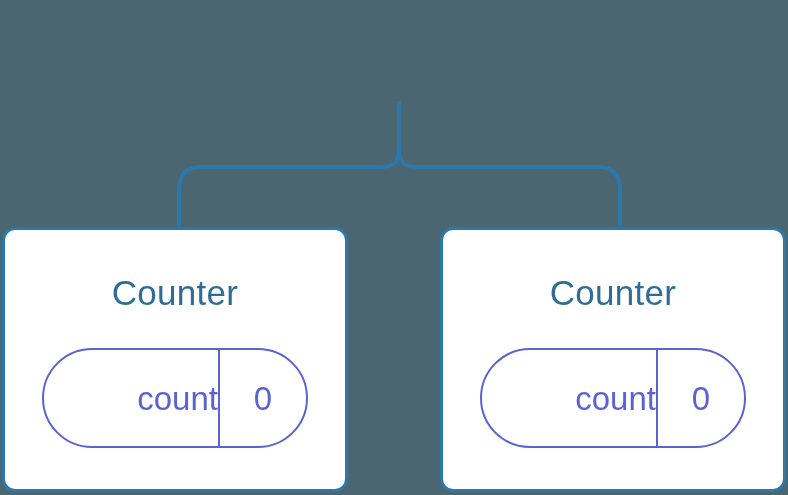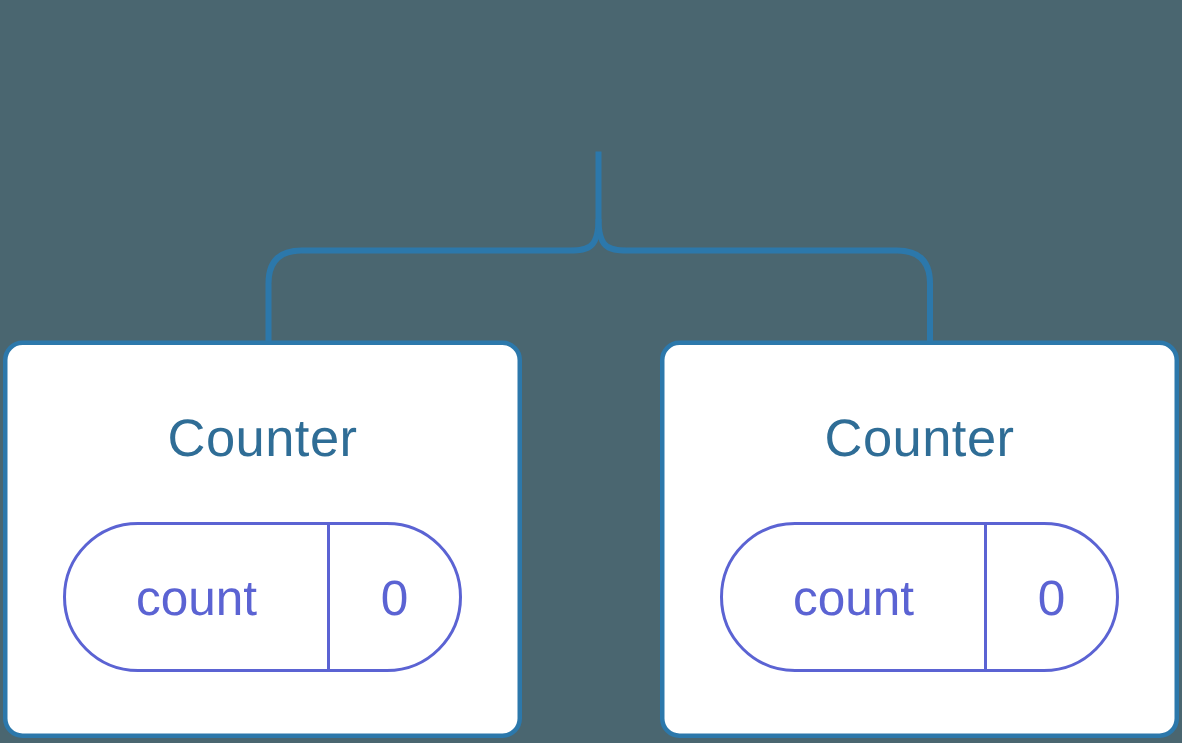--- a/index.html
+++ b/index.html
@@ -90,21 +90,21 @@
     border: 2px solid #5b63d3;
     border-radius: 50px;
     display: flex;
     align-items: stretch;
     background: transparent;
   }
   .state-key {
     flex: 0 0 176px;
     display: flex;
     align-items: center;
-    justify-content: center;
+    justify-content: flex-end;
     border-right: 2px solid #5b63d3;
     box-sizing: border-box;
   }
   .state-value {
     flex: 1 1 auto;
     display: flex;
     align-items: center;
     justify-content: center;
   }
   .state-key-text,

